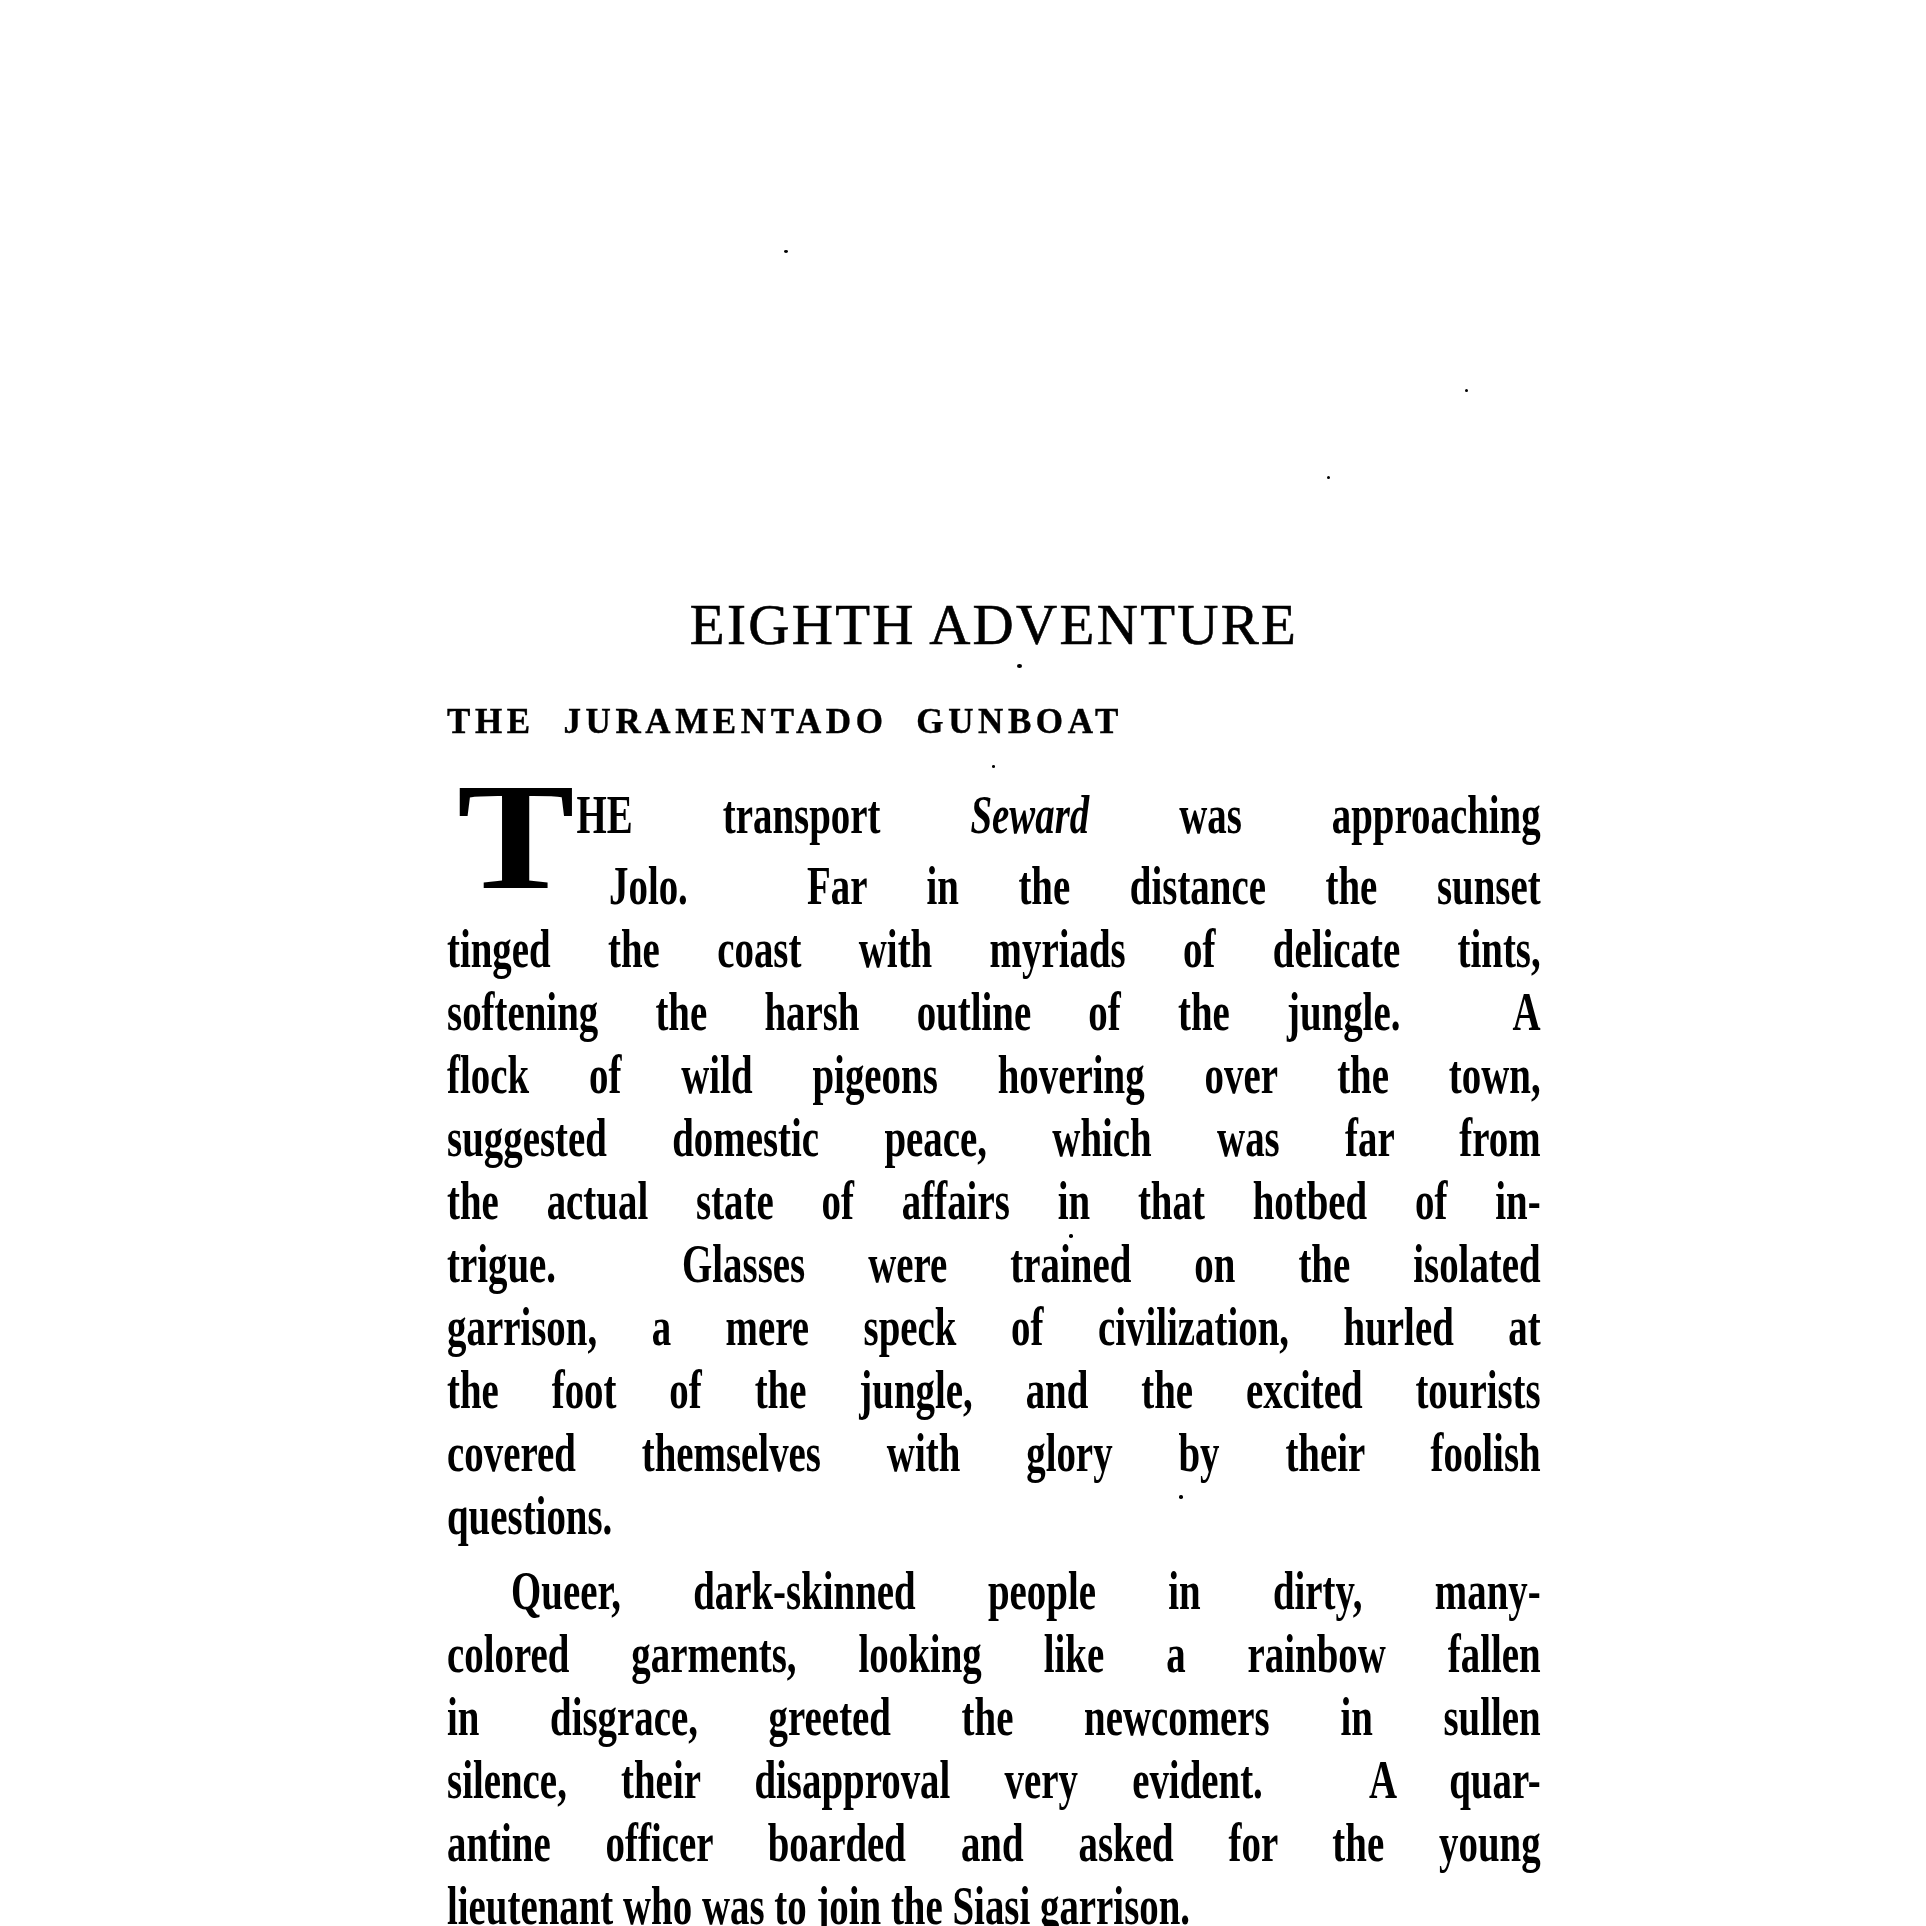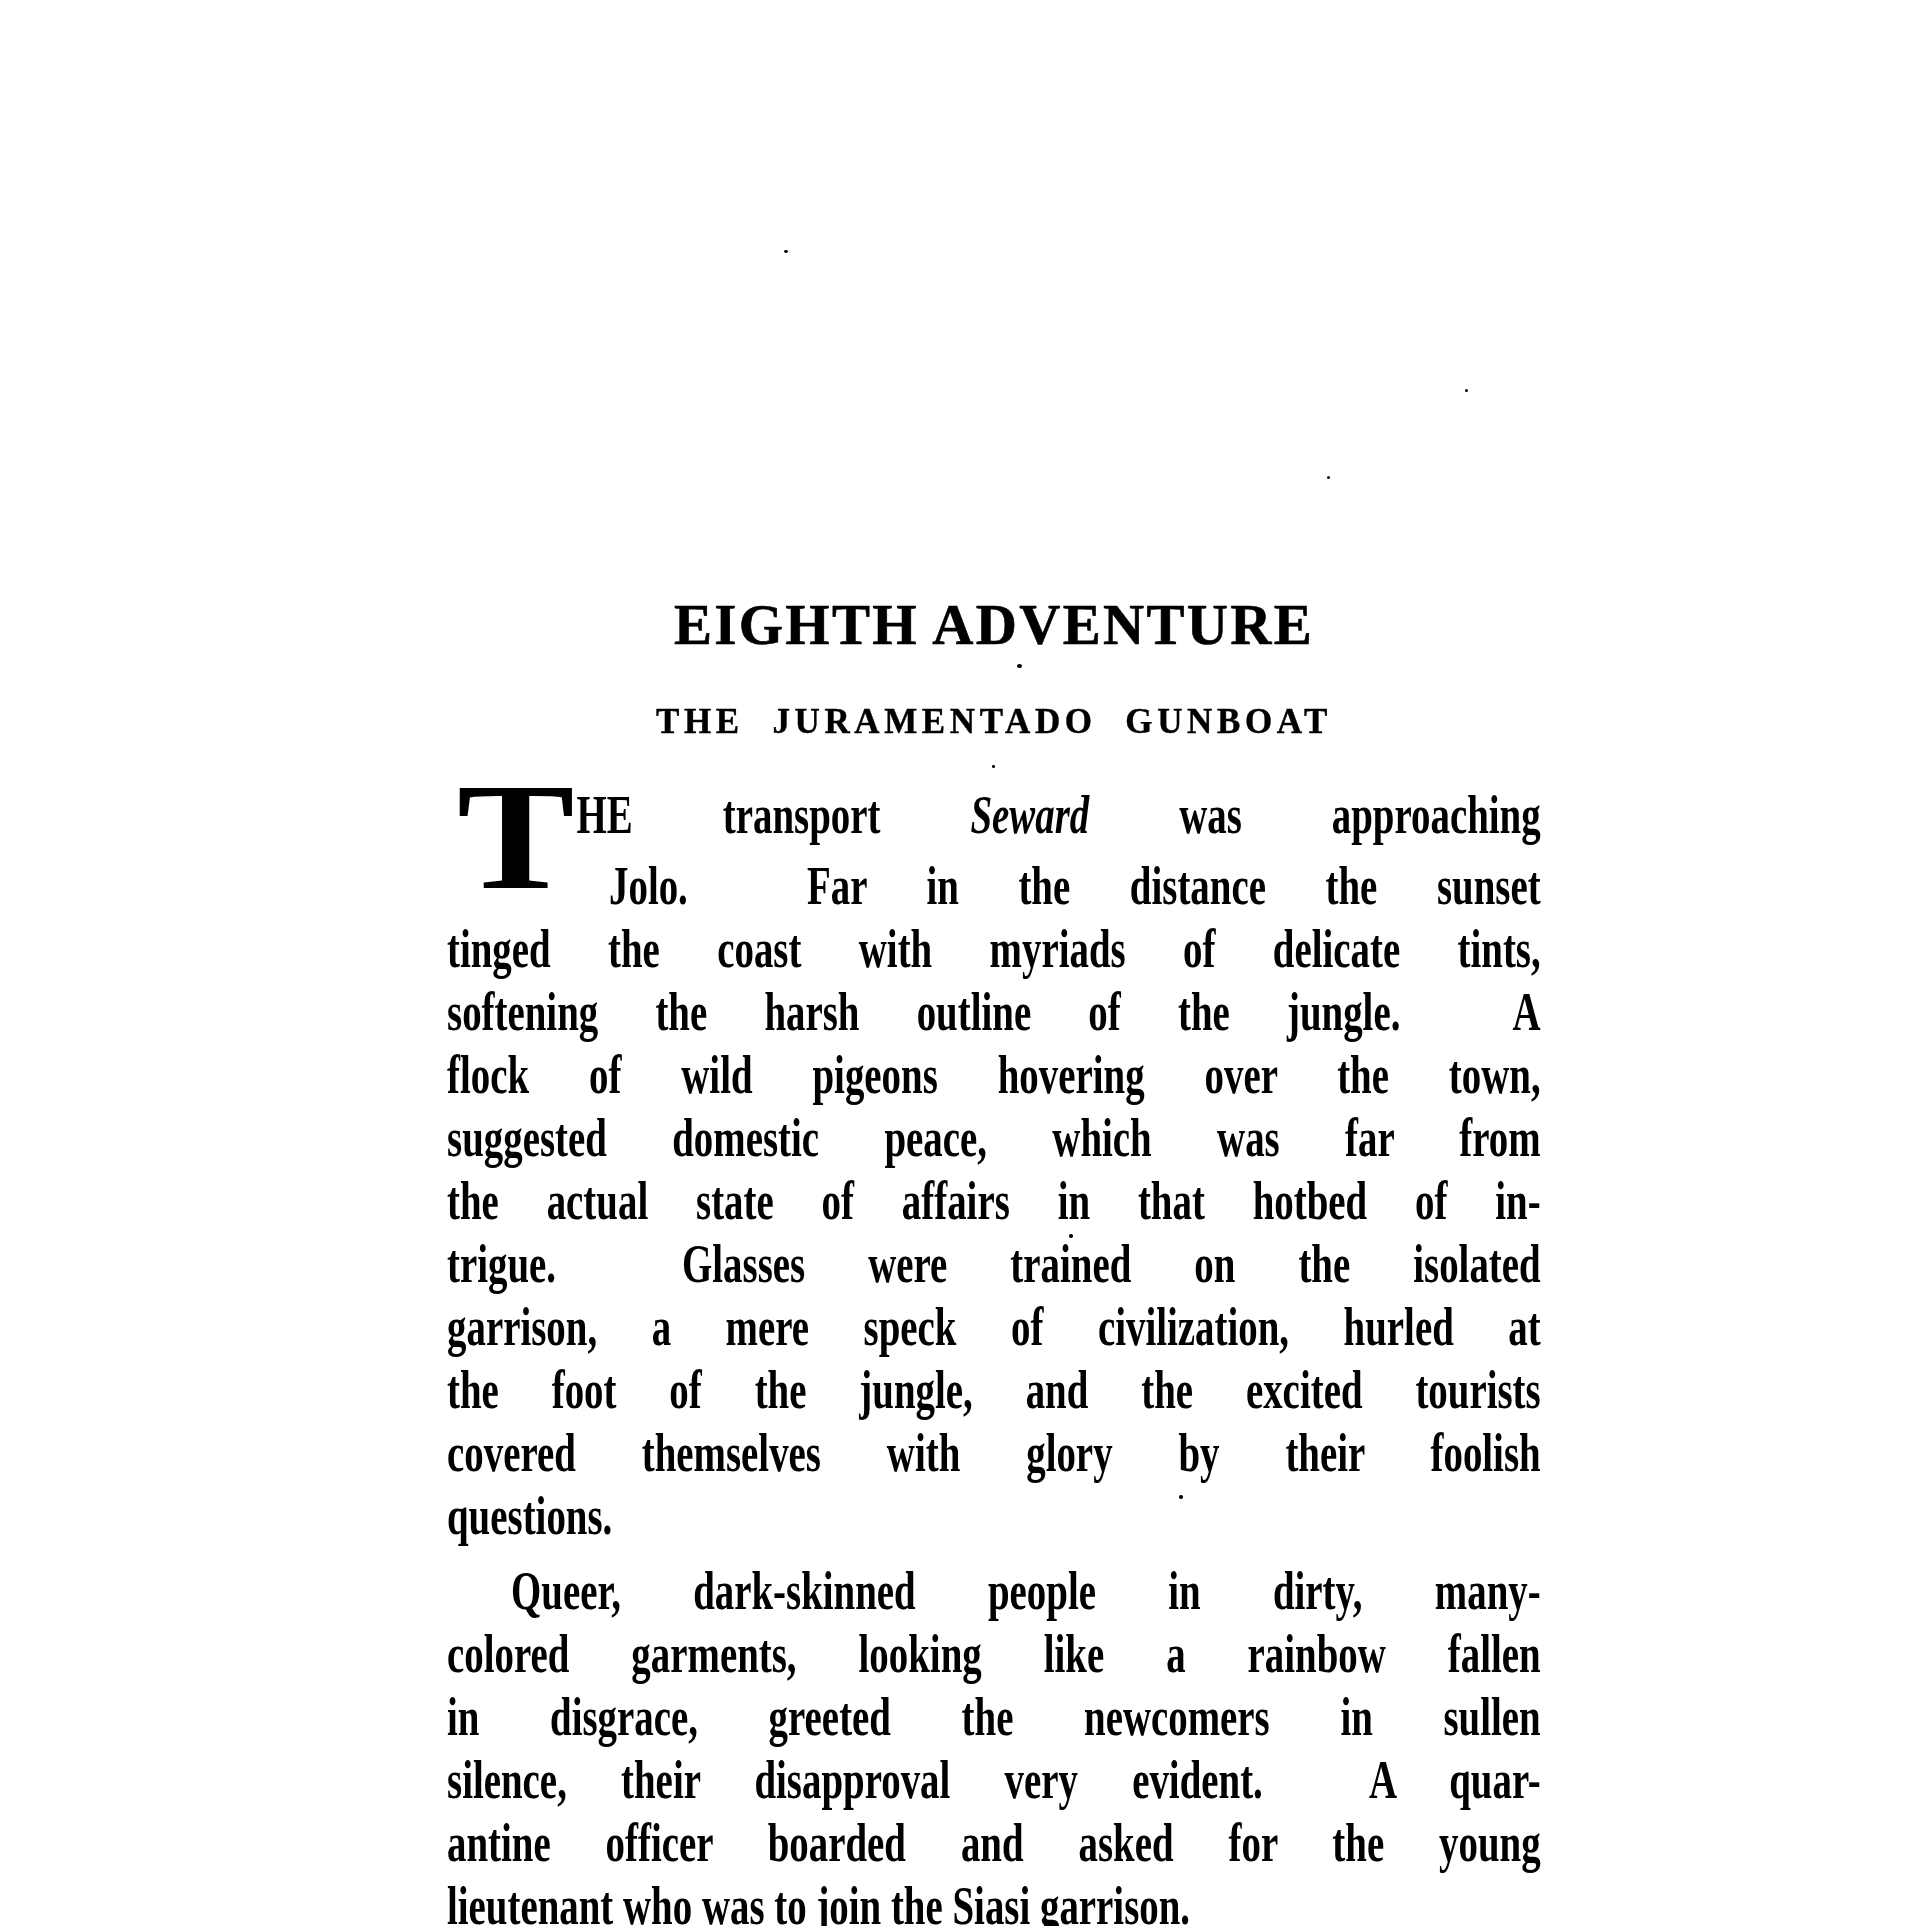--- a/index.html
+++ b/index.html
@@ -5,26 +5,26 @@
   * { margin:0; padding:0; box-sizing:border-box; }
   html,body { background:#e8e8e8; }
   body { width:1992px; height:2529px; position:relative; }
   .page {
     position:absolute; left:0; top:0; width:1992px; height:2529px;
     background:#ffffff; overflow:hidden; color:#000;
     font-family:"Liberation Serif", serif;
   }
   .chapter-title {
     position:absolute; left:447px; width:1094px; top:596px;
-    text-align:center; font-size:57px; line-height:1; font-weight:700;
+    text-align:center; font-size:57px; line-height:1; font-weight:400;
     letter-spacing:2.3px; -webkit-text-stroke:0.6px #000;
   }
   .chapter-subtitle {
     position:absolute; left:447px; width:1094px; top:704px;
-    text-align:center; font-size:35px; line-height:1; font-weight:700;
+    text-align:left; font-size:35px; line-height:1; font-weight:700;
     letter-spacing:4.6px; word-spacing:15.4px; -webkit-text-stroke:0.4px #000;
   }
   .drop-cap {
     position:absolute; left:457px; top:761px;
     font-size:152px; line-height:1; font-weight:700;
     transform:scaleX(1.16); transform-origin:0 0;
   }
   .bodytext {
     position:absolute; left:447px; top:784px; width:1519px;
     transform:scaleX(0.72); transform-origin:0 0;

